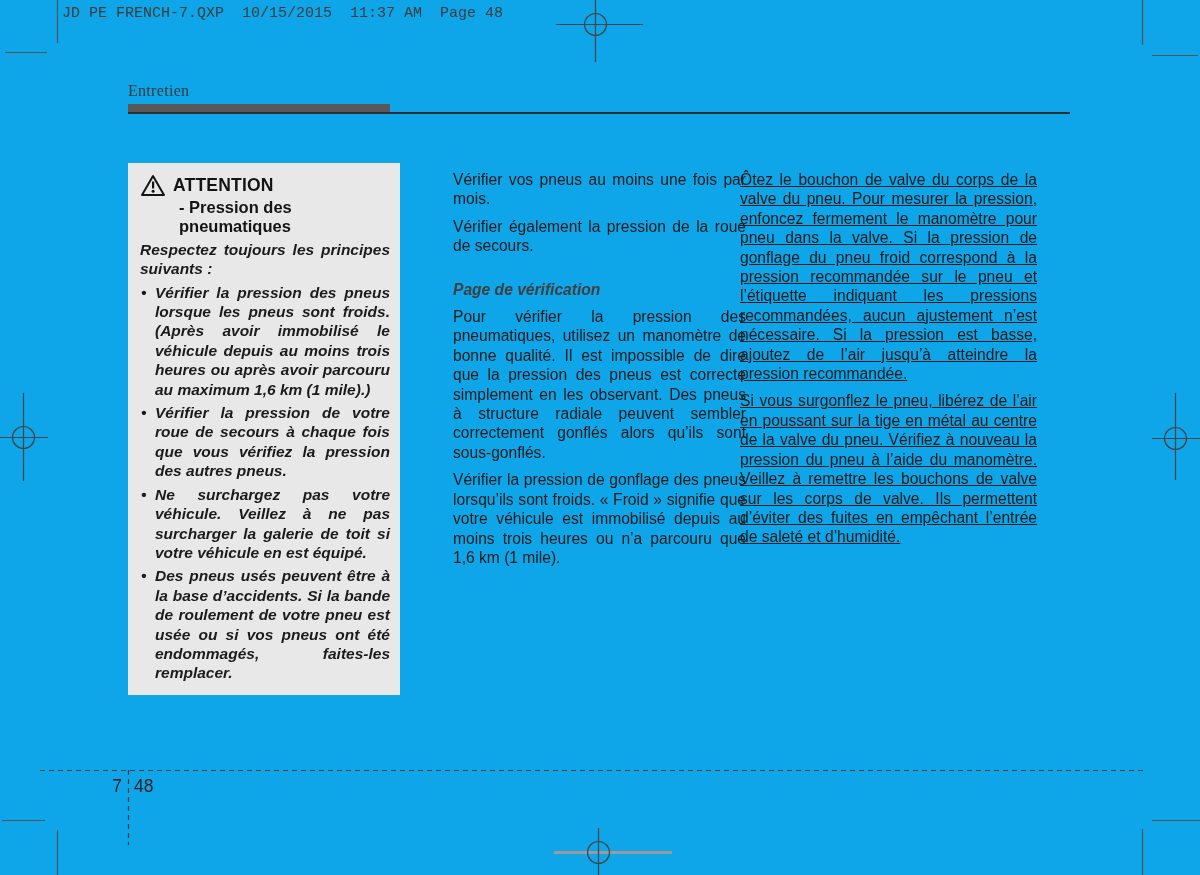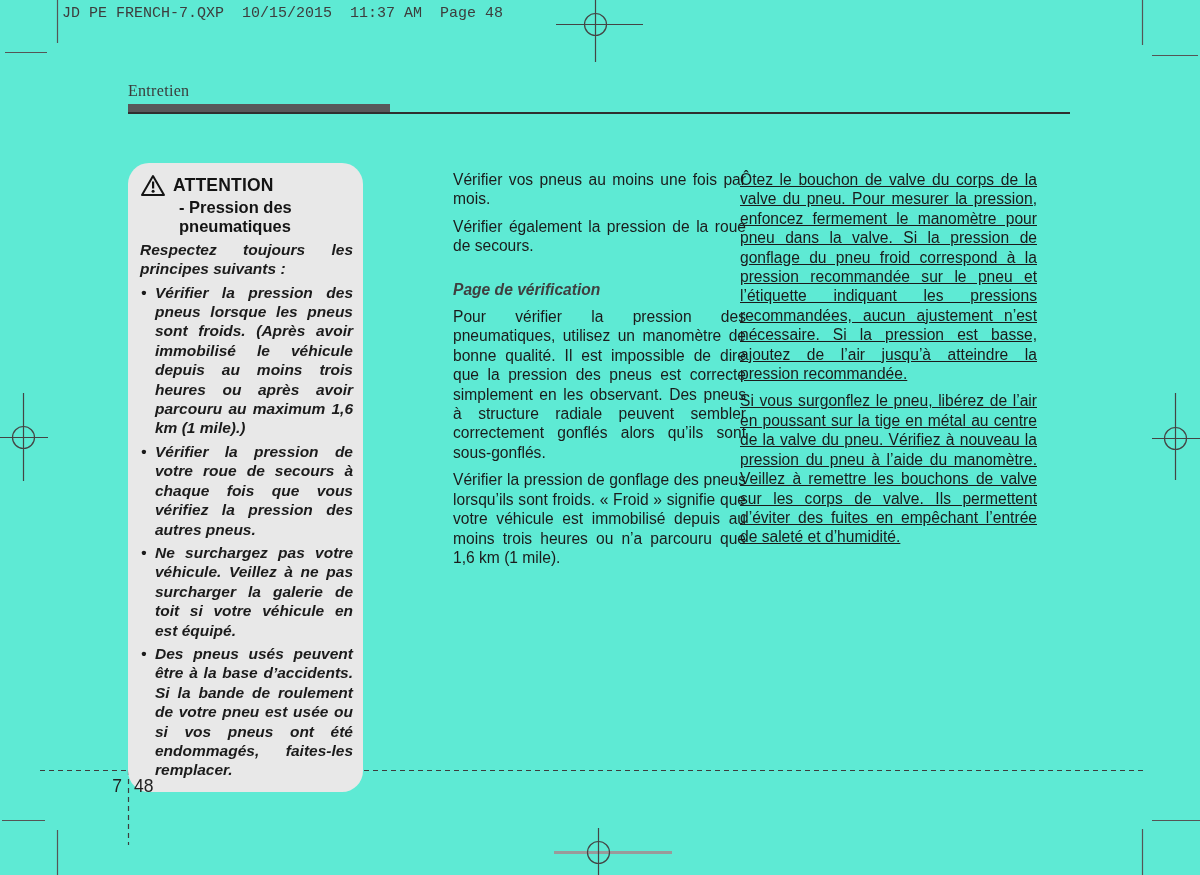--- a/index.html
+++ b/index.html
@@ -1,21 +1,21 @@
 <!DOCTYPE html>
 <html><head>
 <meta charset="utf-8">
 <style>
   * { margin: 0; padding: 0; box-sizing: border-box; }
   html, body { background: #ffffff; }
   .page {
     position: relative;
     width: 1200px;
     height: 875px;
-    background: #5eead4;
+    background: #0ea5e9;
     font-family: "Liberation Sans", sans-serif;
     color: #1b1b1b;
     overflow: hidden;
   }
   svg.marks {
     position: absolute;
     left: 0; top: 0;
     width: 1200px; height: 875px;
     pointer-events: none;
   }
@@ -45,29 +45,28 @@
   .header-rule {
     position: absolute;
     left: 128px; top: 112px;
     width: 942px; height: 2px;
     background: #2f2f2f;
   }
   
   .warning-box {
     position: absolute;
     left: 128px; top: 163px;
-    width: 235px;
+    width: 272px;
     min-height: 512px;
     background: #e8e8e8;
     padding: 11px 10px 12px 12px;
     font-weight: bold;
     font-style: italic;
     font-size: 15.5px;
     line-height: 19.4px;
-    border-radius: 21px;
   }
   .warn-title-row {
     display: flex;
     align-items: center;
     gap: 7px;
     font-style: normal;
     margin-bottom: 1px;
   }
   .warn-title {
     font-size: 17.5px;

